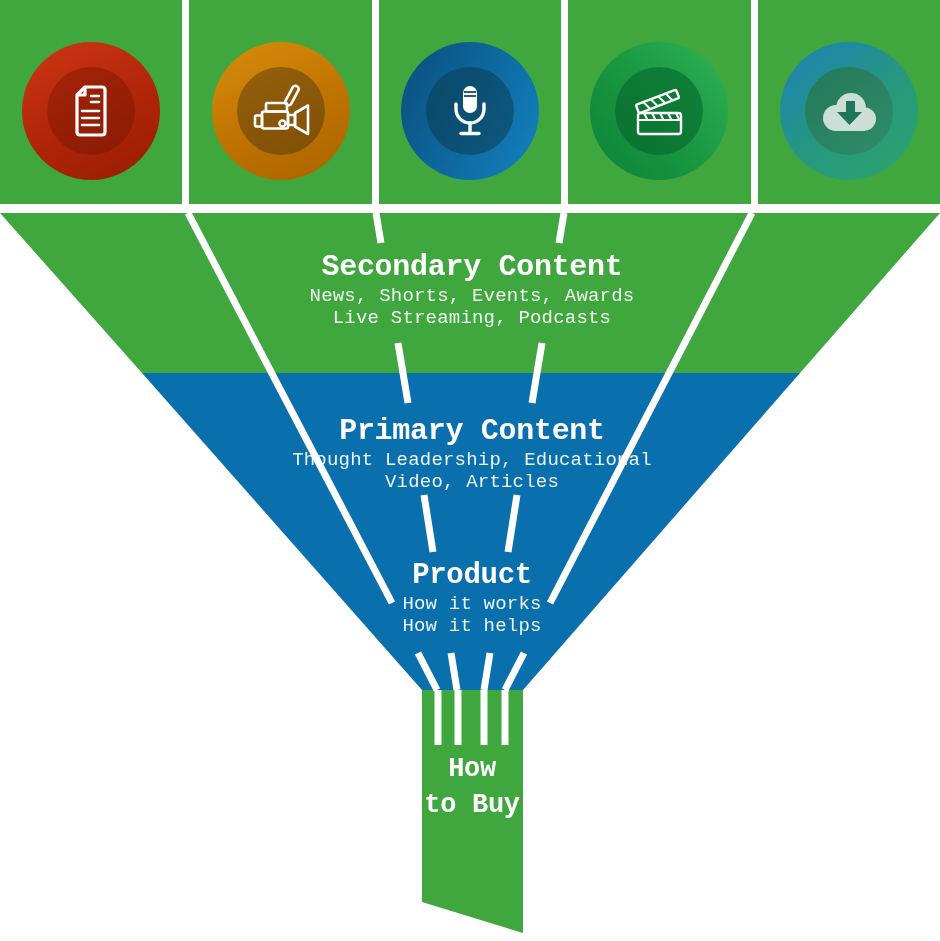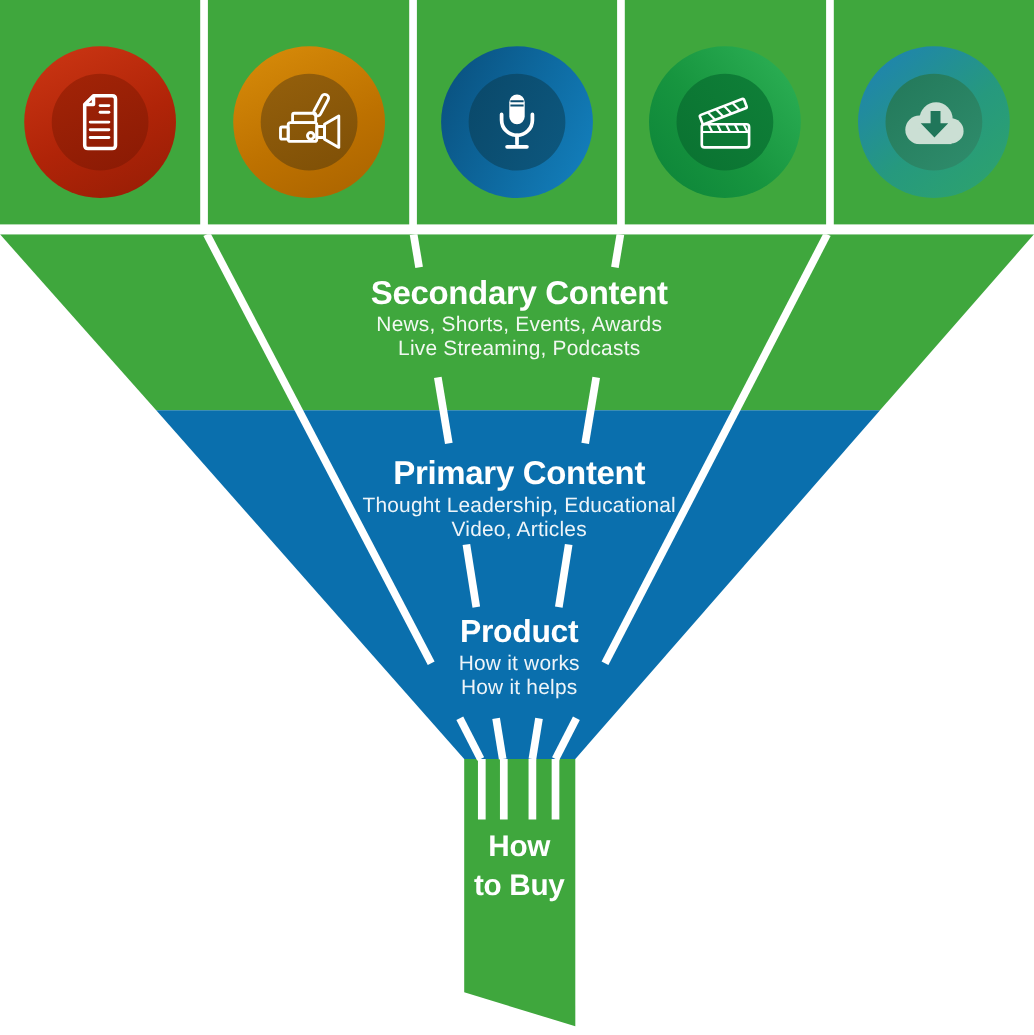--- a/index.html
+++ b/index.html
@@ -1,18 +1,18 @@
 <!DOCTYPE html>
 <html><head>
 <meta charset="utf-8">
 <style>
   html,body{margin:0;padding:0;background:#fff;}
   .canvas{
     position:relative;width:940px;height:941px;background:#fff;overflow:hidden;
-    font-family:Liberation Sans, sans-serif;
+    font-family:Liberation Mono, monospace;
   }
   
   .band{
     position:absolute;left:0;top:0;width:940px;height:204px;
     display:grid;grid-template-columns:repeat(5,1fr);gap:7px;
   }
   .tile{position:relative;background:#3FA73D;}
   .badge{
     position:absolute;left:50%;top:42px;width:138px;height:138px;
     margin-left:-69px;border-radius:50%;

